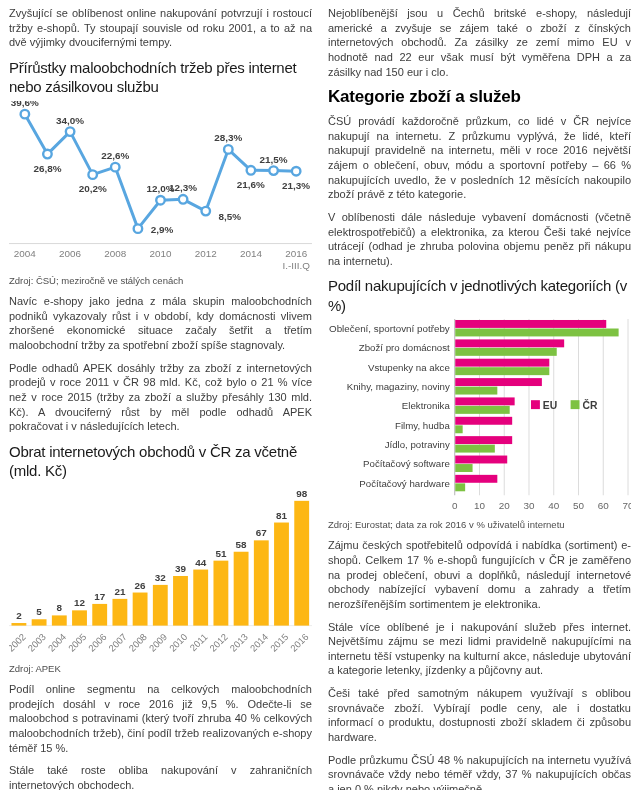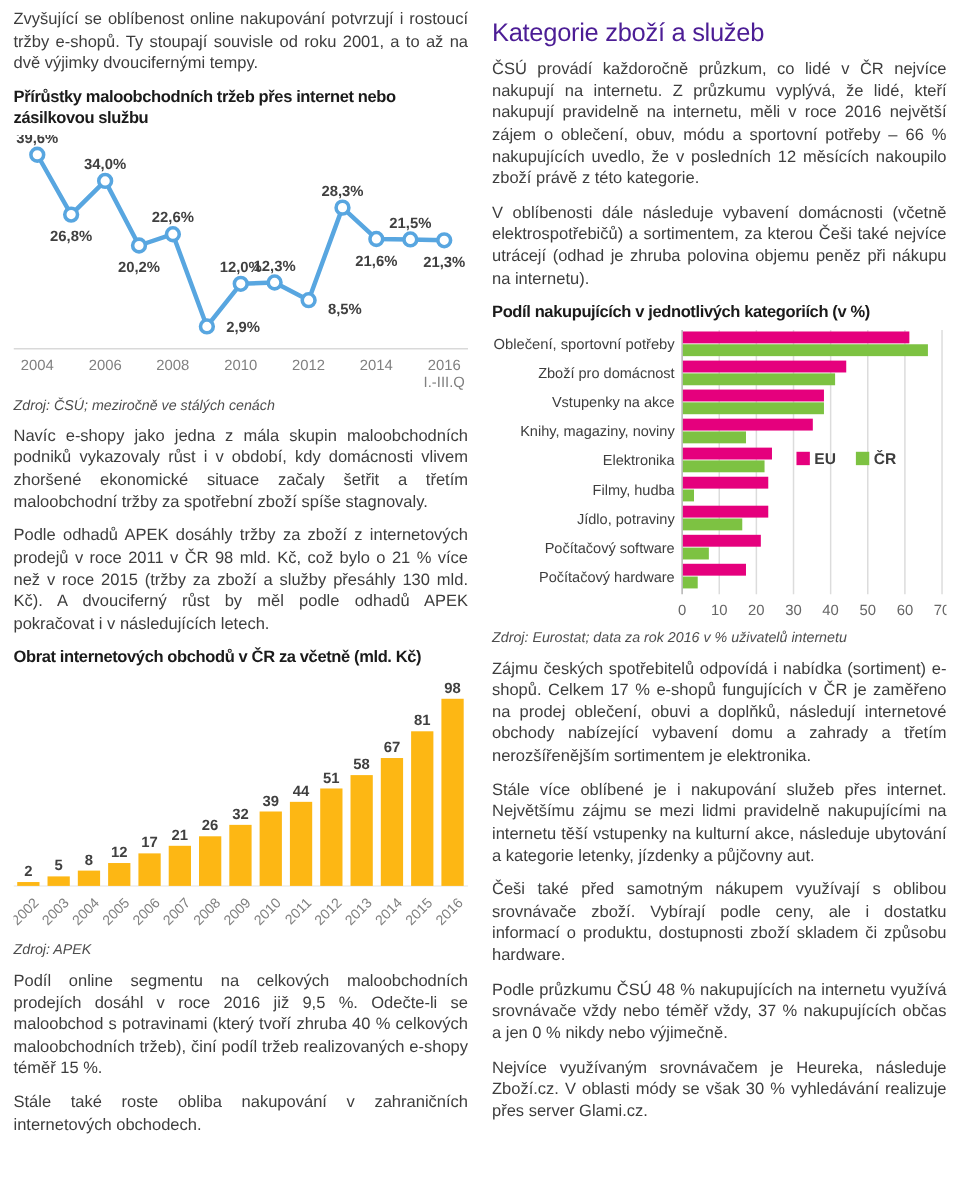--- a/index.html
+++ b/index.html
@@ -11,30 +11,30 @@
     font-family:"Liberation Sans", sans-serif;
     overflow:hidden;
   }
   .columns { display:flex; gap:16px; }
   .col { width:303px; flex:0 0 303px; }
   p.body {
     font-size:11px; line-height:1.33; text-align:justify;
     margin:0 0 8px 0;
   }
   .chart-title {
-    font-size:11px; font-weight:bold; color:#1a1a1a;
+    font-size:15px; font-weight:normal; color:#1a1a1a;
     letter-spacing:-0.25px; line-height:1.3;
     margin:3px 0 4px 0;
   }
   .section-heading {
-    font-size:17px; font-weight:400; color:#4c1d95;
+    font-size:17px; font-weight:700; color:#000000;
     margin:6px 0 7px 0; letter-spacing:-0.2px;
   }
   .source {
-    font-size:9.5px; font-style:italic; color:#4d4d4d;
+    font-size:9.5px; color:#4d4d4d;
     margin:2px 0 8px 0;
   }
   svg.chart { display:block; width:100%; height:auto; margin:0 0 1px 0; }
   svg text { font-family:"Liberation Sans", sans-serif; }
 </style>
 </head>
 <body>
 
 <div class="columns">
 
@@ -134,25 +134,26 @@
         <text x="295.6" y="12.0" text-anchor="middle" font-size="10" font-weight="bold" fill="#404040">98</text>
         <text transform="translate(303.1,154) rotate(-45)" text-anchor="end" font-size="9.5" fill="#808080">2016</text>
       </svg>
     <p class="source">Zdroj: APEK</p>
 
     <p class="body">Podíl online segmentu na celkových maloobchodních prodejích dosáhl v roce 2016 již 9,5 %. Odečte-li se maloobchod s potravinami (který tvoří zhruba 40 % celkových maloobchodních tržeb), činí podíl tržeb realizovaných e-shopy téměř 15 %.</p>
     <p class="body">Stále také roste obliba nakupování v zahraničních internetových obchodech.</p>
   </div>
 
   <div class="col">
+    <p class="body">Nejoblíbenější jsou u Čechů britské e-shopy, následují americké a zvyšuje se zájem také o zboží z čínských internetových obchodů. Za zásilky ze zemí mimo EU v hodnotě nad 22 eur však musí být vyměřena DPH a za zásilky nad 150 eur i clo.</p>
 
     <h2 class="section-heading">Kategorie zboží a služeb</h2>
 
     <p class="body">ČSÚ provádí každoročně průzkum, co lidé v ČR nejvíce nakupují na internetu. Z průzkumu vyplývá, že lidé, kteří nakupují pravidelně na internetu, měli v roce 2016 největší zájem o oblečení, obuv, módu a sportovní potřeby – 66 % nakupujících uvedlo, že v posledních 12 měsících nakoupilo zboží právě z této kategorie.</p>
-    <p class="body">V oblíbenosti dále následuje vybavení domácnosti (včetně elektrospotřebičů) a sortimentem, za kterou Češi také nejvíce utrácejí (odhad je zhruba polovina objemu peněz při nákupu na internetu).</p>
+    <p class="body">V oblíbenosti dále následuje vybavení domácnosti (včetně elektrospotřebičů) a elektronika, za kterou Češi také nejvíce utrácejí (odhad je zhruba polovina objemu peněz při nákupu na internetu).</p>
 
     <h3 class="chart-title">Podíl nakupujících v jednotlivých kategoriích (v %)</h3>
     <svg id="chart3" class="chart" viewBox="0 0 306 200">
         <line x1="128.0" y1="0" x2="128.0" y2="178" stroke="#b3b3b3" stroke-width="1"></line>
         <text x="128.0" y="192" text-anchor="middle" font-size="10" fill="#666666">0</text>
         <line x1="153.0" y1="0" x2="153.0" y2="178" stroke="#dcdcdc" stroke-width="1"></line>
         <text x="153.0" y="192" text-anchor="middle" font-size="10" fill="#666666">10</text>
         <line x1="178.0" y1="0" x2="178.0" y2="178" stroke="#dcdcdc" stroke-width="1"></line>
         <text x="178.0" y="192" text-anchor="middle" font-size="10" fill="#666666">20</text>
         <line x1="203.0" y1="0" x2="203.0" y2="178" stroke="#dcdcdc" stroke-width="1"></line>

